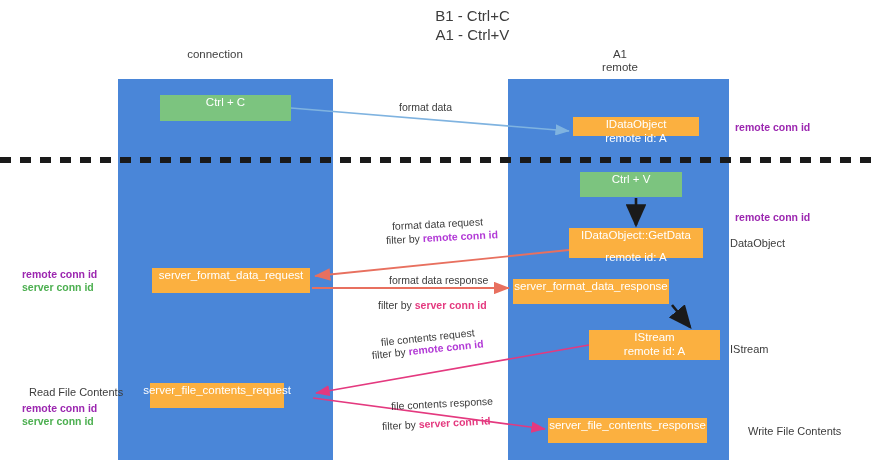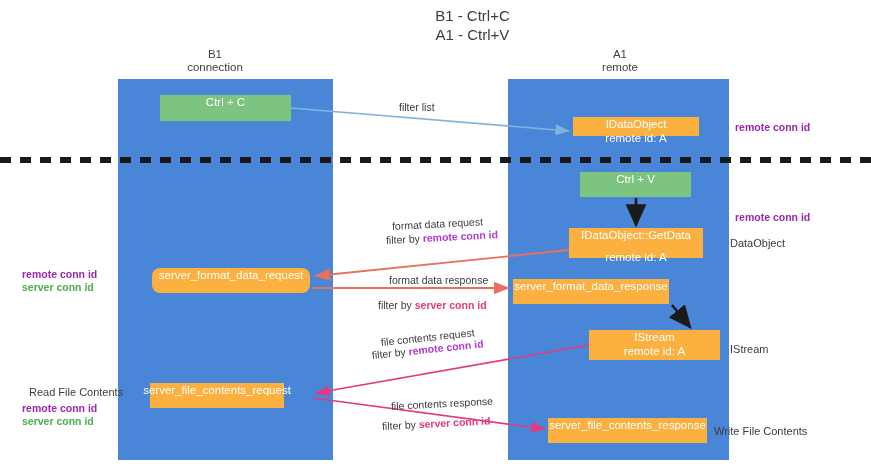--- a/index.html
+++ b/index.html
@@ -22,39 +22,39 @@
   #lane-b1{left:118px;top:79px;width:215px;height:381px;}
   #lane-a1{left:508px;top:79px;width:221px;height:381px;}
 
   
   .box{box-sizing:border-box;display:flex;flex-direction:column;align-items:center;
        color:#ffffff;font-size:11.5px;line-height:14px;text-align:center;}
   .green{background:#7cc47f;}
   .orange{background:#fbb040;}
 
   #box-ctrlc{left:160px;top:95px;width:131px;height:26px;}
-  #box-ctrlv{left:580px;top:172px;width:111px;height:25px;}
+  #box-ctrlv{left:580px;top:172px;width:102px;height:25px;}
   #box-idataobject{left:573px;top:117px;width:126px;height:19px;}
   #box-getdata{left:569px;top:228px;width:134px;height:30px;gap:8px;}
-  #box-sfdreq{left:152px;top:268px;width:158px;height:25px;border-radius:8px;}
+  #box-sfdreq{left:152px;top:268px;width:158px;height:25px;}
   #box-sfdres{left:513px;top:279px;width:156px;height:25px;}
   #box-istream{left:589px;top:330px;width:131px;height:30px;}
   #box-sfcreq{left:150px;top:383px;width:134px;height:25px;}
   #box-sfcres{left:548px;top:418px;width:159px;height:25px;}
 
   
   .side{font-size:10.5px;line-height:13px;font-weight:bold;}
   .purple{color:#9c27b0;}
   .green-t{color:#4caf50;}
   .plain{font-size:11px;line-height:14px;color:#3c3c3c;font-weight:normal;}
   #lbl-remote-1{left:735px;top:121px;}
   #lbl-remote-2{left:735px;top:211px;}
   #lbl-dataobject{left:730px;top:236px;}
   #lbl-istream{left:730px;top:342px;}
-  #lbl-write{left:714px;top:424px;}
+  #lbl-write{left:748px;top:424px;}
   #lbl-left-1{left:22px;top:268px;}
   #lbl-read{left:29px;top:385px;}
   #lbl-left-2{left:22px;top:402px;}
 
   
   .cap{font-size:10.5px;line-height:13px;color:#3c3c3c;white-space:nowrap;}
   .cap b{font-weight:bold;}
   .c-purple{color:#b23ad6;}
   .c-pink{color:#e4397f;}
   #cap-formatlist{left:399px;top:101px;}
@@ -73,21 +73,20 @@
 <body>
 
 <div class="stage">
 
   <div class="abs" id="title">
     <div>B1 - Ctrl+C</div>
     <div>A1 - Ctrl+V</div>
   </div>
 
   <div class="abs lane-head" id="head-b1">
-    <div>B1</div>
     <div>connection</div>
   </div>
   <div class="abs lane-head" id="head-a1">
     <div>A1</div>
     <div>remote</div>
   </div>
 
   <div class="abs lane" id="lane-b1"></div>
   <div class="abs lane" id="lane-a1"></div>
 
@@ -156,21 +155,21 @@
   </div>
 
   <div class="abs box orange" id="box-sfcreq">
     <span>server_file_contents_request</span>
   </div>
 
   <div class="abs box orange" id="box-sfcres">
     <span>server_file_contents_response</span>
   </div>
 
-  <div class="abs cap" id="cap-formatlist">filter list</div>
+  <div class="abs cap" id="cap-formatlist">format data</div>
 
   <div class="abs cap" id="cap-fdreq">format data request</div>
   <div class="abs cap" id="cap-fdreq2">
     <span>filter by </span><b class="c-purple">remote conn id</b>
   </div>
 
   <div class="abs cap" id="cap-fdres">format data response</div>
   <div class="abs cap" id="cap-fdres2">
     <span>filter by </span><b class="c-pink">server conn id</b>
   </div>

